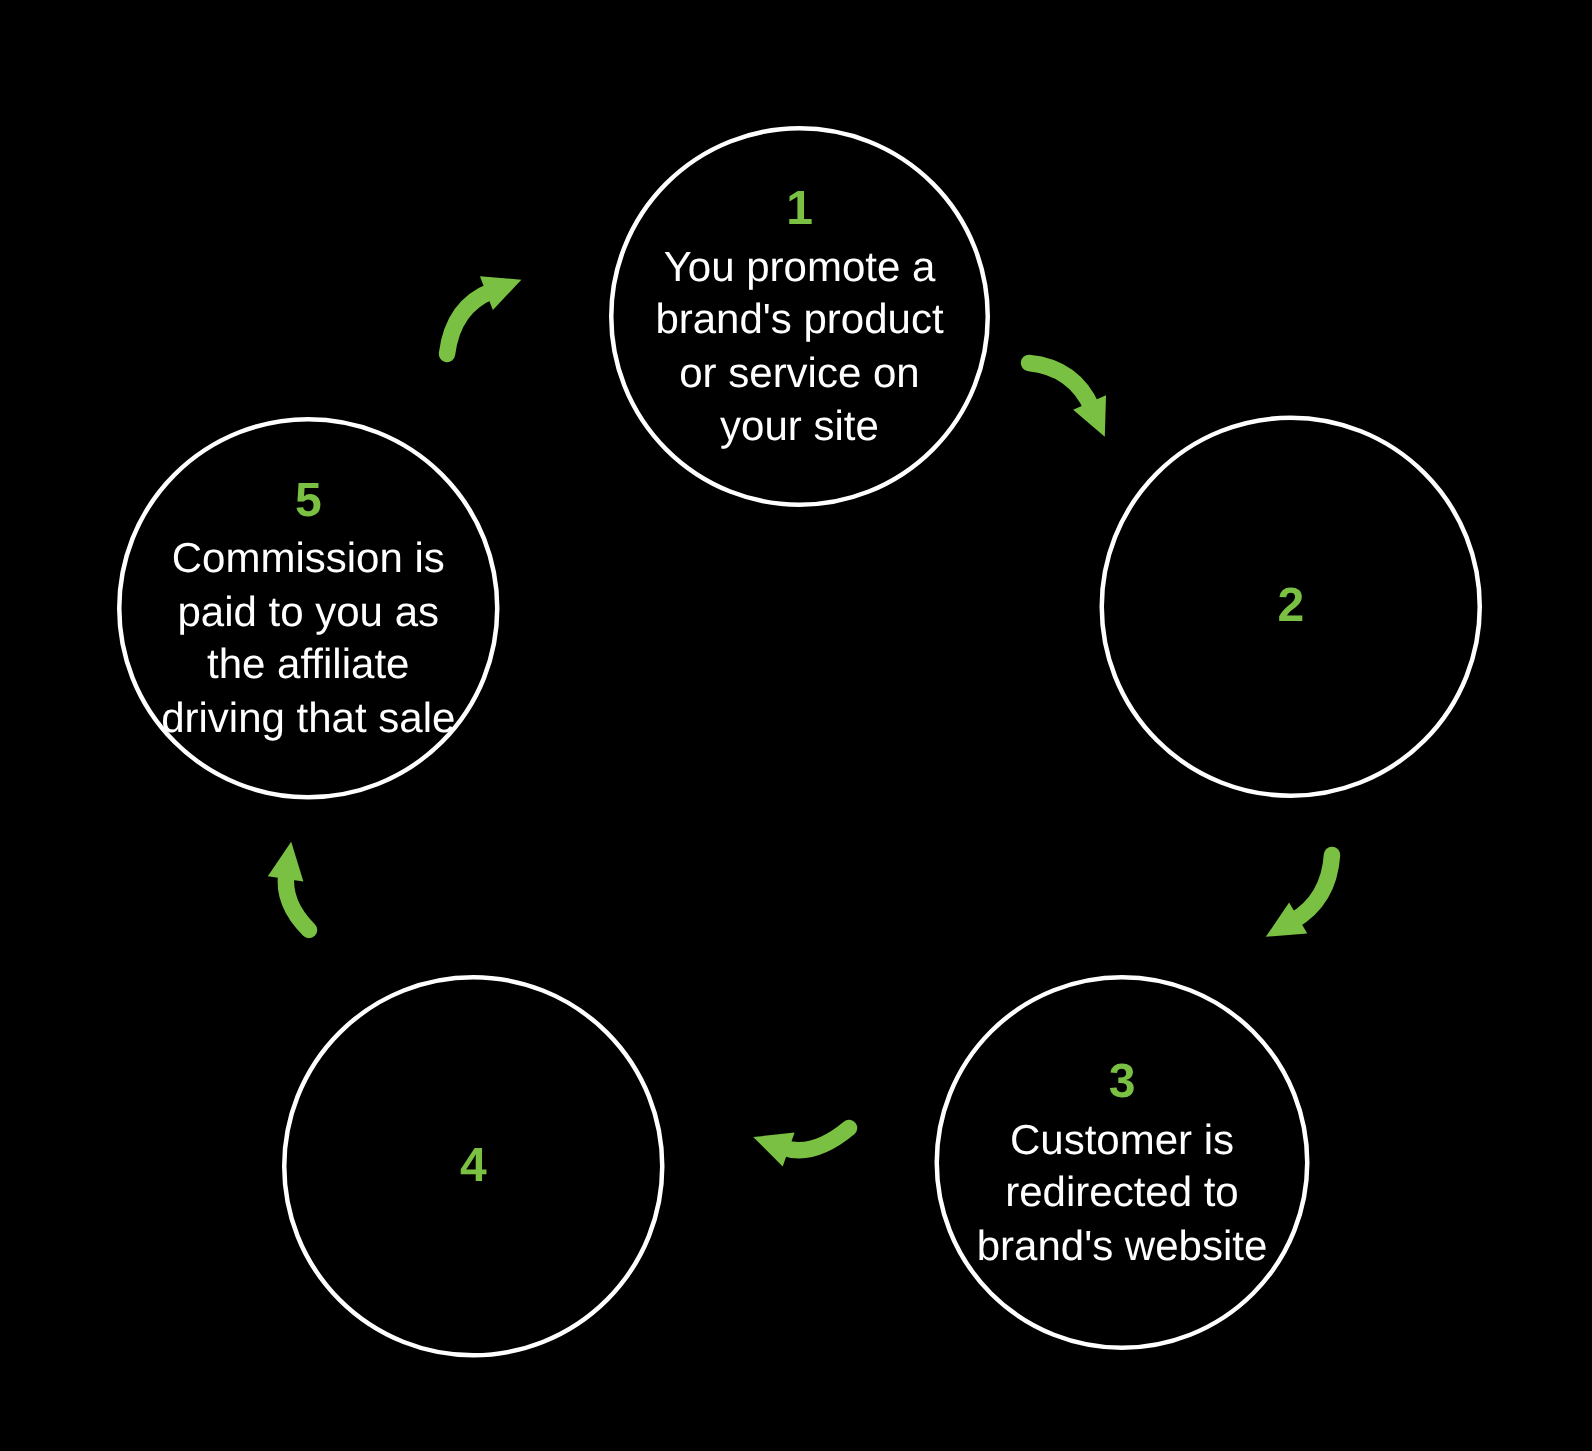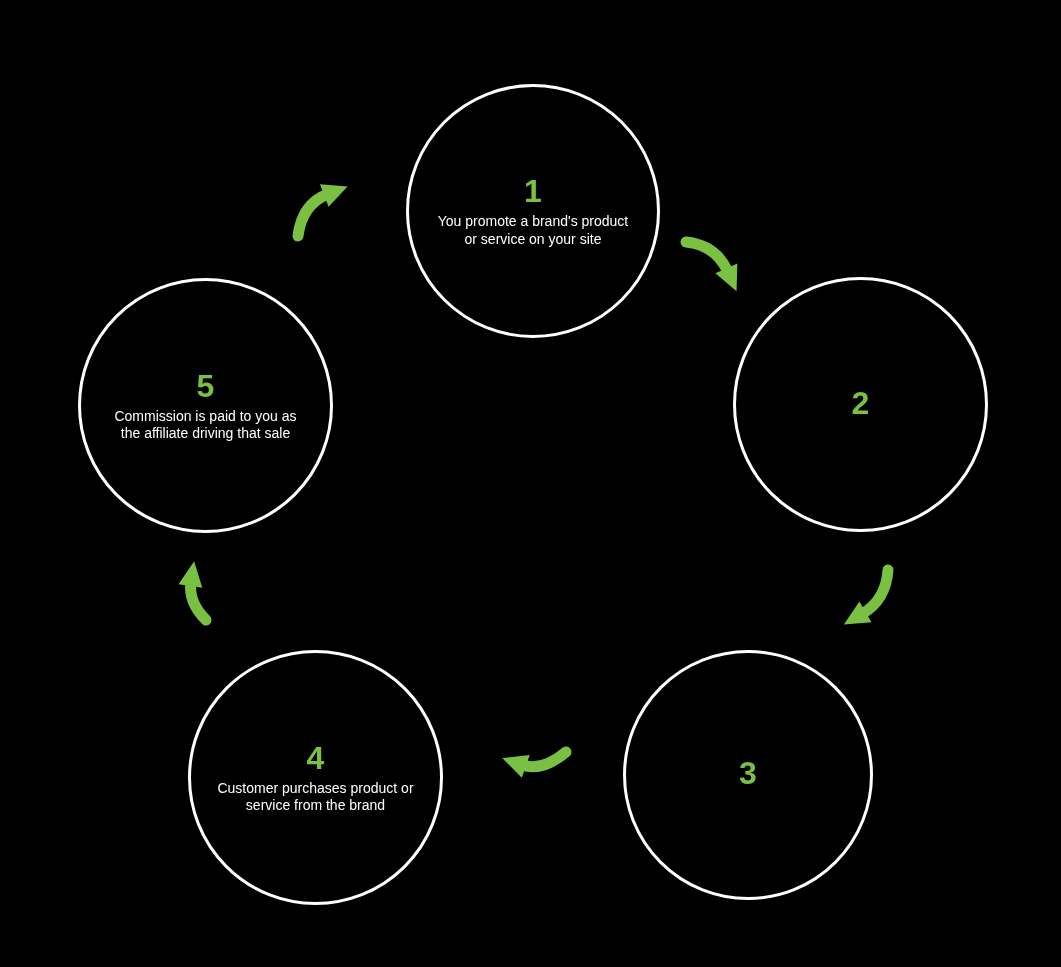--- a/index.html
+++ b/index.html
@@ -26,21 +26,21 @@
     color: var(--text, #fff);
   }
   .num {
     color: var(--accent, #7ac143);
     font-size: 32px;
     font-weight: bold;
     line-height: 1.15;
     margin-bottom: 3px;
   }
   .label {
-    font-size: 14px;
+    font-size: 28px;
     line-height: 1.27;
     max-width: 205px;
   }
   .c1 { left: 406px; top: 84px;  width: 254px; height: 254px; }
   .c2 { left: 733px; top: 277px; width: 255px; height: 255px; }
   .c3 { left: 623px; top: 650px; width: 250px; height: 250px; }
   .c4 { left: 188px; top: 650px; width: 255px; height: 255px; }
   .c5 { left: 78px;  top: 278px; width: 255px; height: 255px; }
   .arrow {
     position: absolute;
@@ -62,25 +62,25 @@
     <div class="num">1</div>
     <div class="label">You promote a brand's product or service on your site</div>
   </div>
 
   <div class="circle c2">
     <div class="num">2</div>
   </div>
 
   <div class="circle c3">
     <div class="num">3</div>
+    <div class="label">Customer is redirected to brand's website</div>
   </div>
 
   <div class="circle c4">
     <div class="num">4</div>
-    <div class="label">Customer purchases product or service from the brand</div>
   </div>
 
   <div class="circle c5">
     <div class="num">5</div>
     <div class="label">Commission is paid to you as the affiliate driving that sale</div>
   </div>
 
   <svg class="arrow a51" width="70" height="70" viewBox="0 0 70 70">
     <defs>
       <marker id="ah51" markerUnits="userSpaceOnUse" markerWidth="30" markerHeight="30" refX="6" refY="15" orient="auto">

